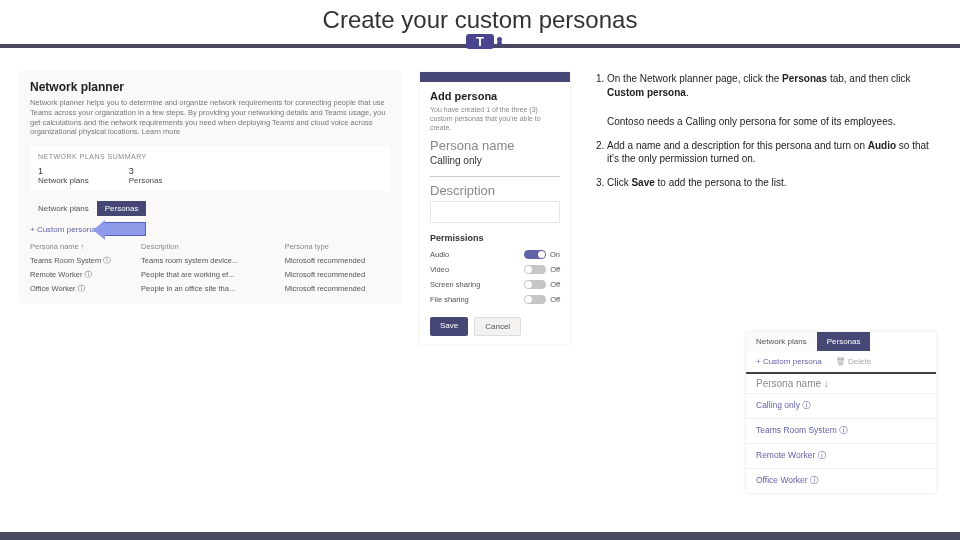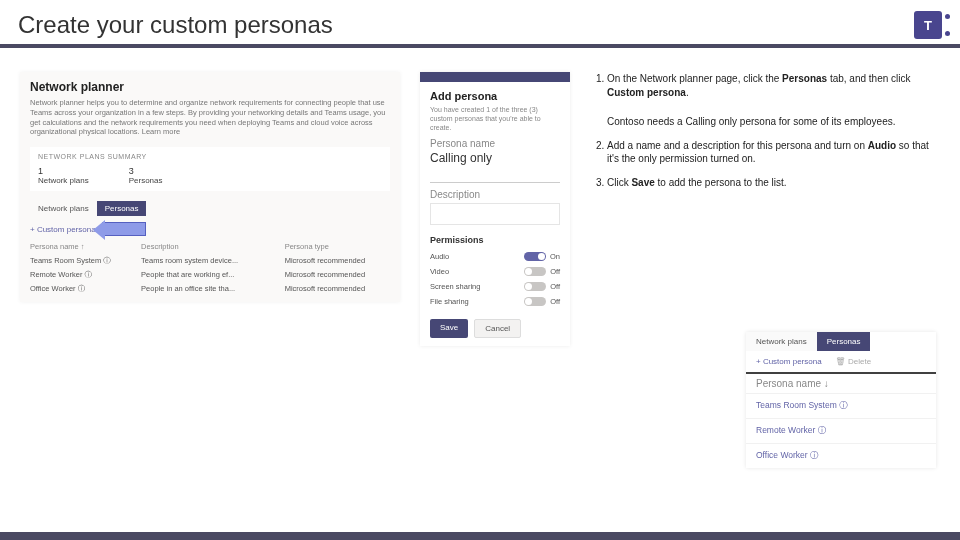--- a/index.html
+++ b/index.html
@@ -8,21 +8,21 @@
     font-family: "Segoe UI", Arial, sans-serif;
     background: #fff;
     position: relative;
     overflow: hidden;
   }
   .titlebar {
     width: 100%; height: 48px;
     background: #fff;
     border-bottom: 4px solid #4a4962;
     padding: 6px 18px 0 18px;
-    display: flex; align-items: center; justify-content: space-between;
+    display: flex; align-items: center; justify-content: space-between; flex-direction: column;
   }
   .titlebar h1 { font-size: 24px; font-weight: 300; color: #333; }
   .teams-logo { width: 28px; height: 28px; background:#49458e; color:#fff; font-weight:700; font-size:13px; display:flex; align-items:center; justify-content:center; border-radius:3px; position:relative;}
   .teams-logo::after{content:""; position:absolute; right:-8px; top:3px; width:5px; height:5px; background:#49458e; border-radius:50%;}
   .teams-logo::before{content:""; position:absolute; right:-8px; bottom:3px; width:5px; height:5px; background:#49458e; border-radius:50%;}
 
   .stage { position:absolute; top:52px; left:0; right:0; bottom:8px; }
 
   
   .shot1 { position:absolute; left:20px; top:20px; width:380px; font-size:8px; color:#444; background:#faf9f8; padding:8px 10px 6px 10px; box-shadow:0 0 4px rgba(0,0,0,.06);}
@@ -47,22 +47,22 @@
   .tbl .c2{width:150px;}
   .tbl .c3{width:110px;}
   .tbl .trow{padding:2px 0; filter:blur(.25px);}
 
   
   .shot2{position:absolute; left:420px; top:20px; width:150px; background:#fff; box-shadow:0 0 4px rgba(0,0,0,.08); padding:0;}
   .shot2 .bar{height:10px; background:#464775;}
   .shot2 .in{padding:8px 10px; font-size:8px; color:#555;}
   .shot2 h3{font-size:11px; font-weight:700; color:#222; margin-bottom:4px;}
   .shot2 .hint{font-size:7px; color:#888; line-height:1.25; margin-bottom:6px; filter:blur(.3px);}
-  .flabel{font-size:10px; color:#888; margin-top:6px;}
-  .fval{border-bottom:1px solid #ccc; font-size:12px; padding:2px 0 17px; color:#333;}
+  .flabel{font-size:13px; color:#888; margin-top:6px;}
+  .fval{border-bottom:1px solid #ccc; font-size:10px; padding:2px 0 10px; color:#333;}
   .fempty{border:1px solid #e5e5e5; height:22px; margin-top:3px; background:#fff;}
   .perm h4{font-size:9px; font-weight:600; margin:10px 0 4px; color:#333;}
   .prow{display:flex; justify-content:space-between; align-items:center; padding:3px 0; font-size:7.5px;}
   .toggle{width:22px; height:9px; border-radius:5px; background:#c8c6c4; position:relative;}
   .toggle::after{content:""; position:absolute; width:7px; height:7px; background:#fff; border-radius:50%; top:1px; left:1px;}
   .toggle.on{background:#6264a7;}
   .toggle.on::after{left:auto; right:1px;}
   .btns{display:flex; gap:6px; margin-top:10px;}
   .btn{font-size:8px; padding:4px 10px; border-radius:2px;}
   .btn.save{background:#464775; color:#fff;}
@@ -212,20 +212,23 @@
     <div class="tabs">
       <span class="plain">Network plans</span>
       <span class="act">Personas</span>
     </div>
     <div class="tools">
       <span>+  Custom persona</span>
       <span class="del">🗑 Delete</span>
     </div>
     <div class="colh">Persona name ↓</div>
     <div class="row">
+        <span>Calling only ⓘ</span>
+      </div>
+    <div class="row">
         <span>Teams Room System ⓘ</span>
       </div>
     <div class="row">
         <span>Remote Worker ⓘ</span>
       </div>
     <div class="row">
         <span>Office Worker ⓘ</span>
       </div>
   </div>
 

